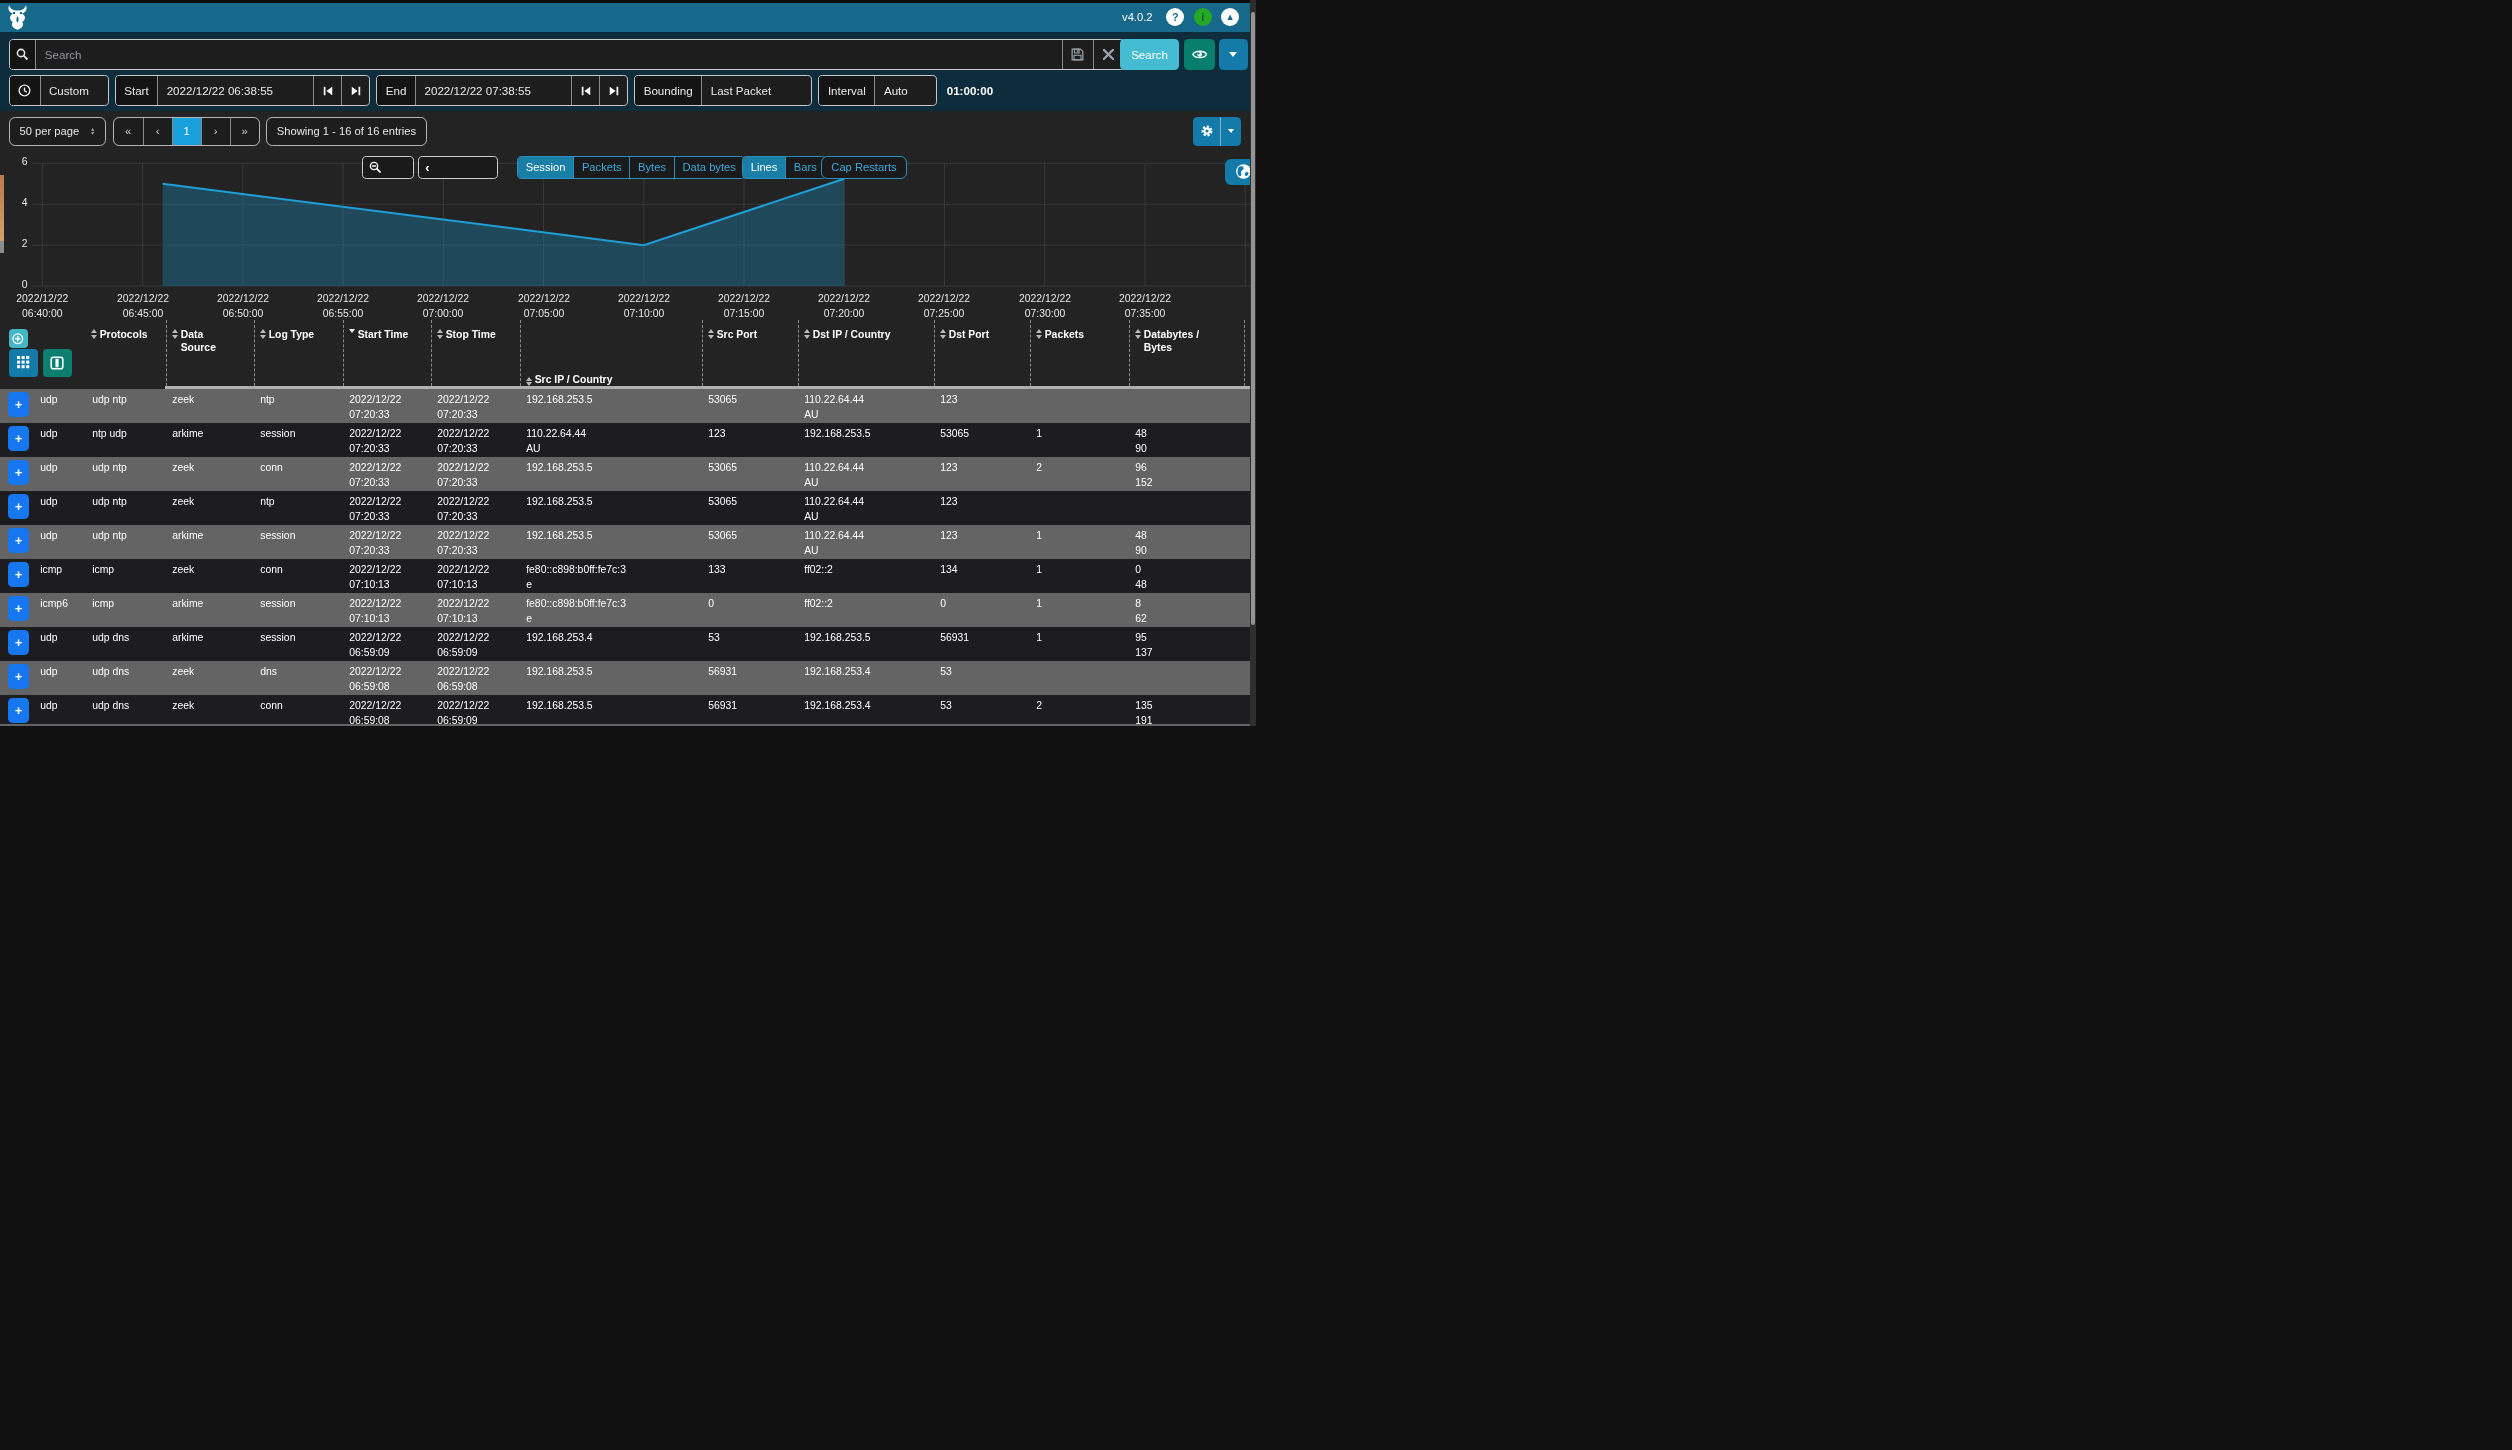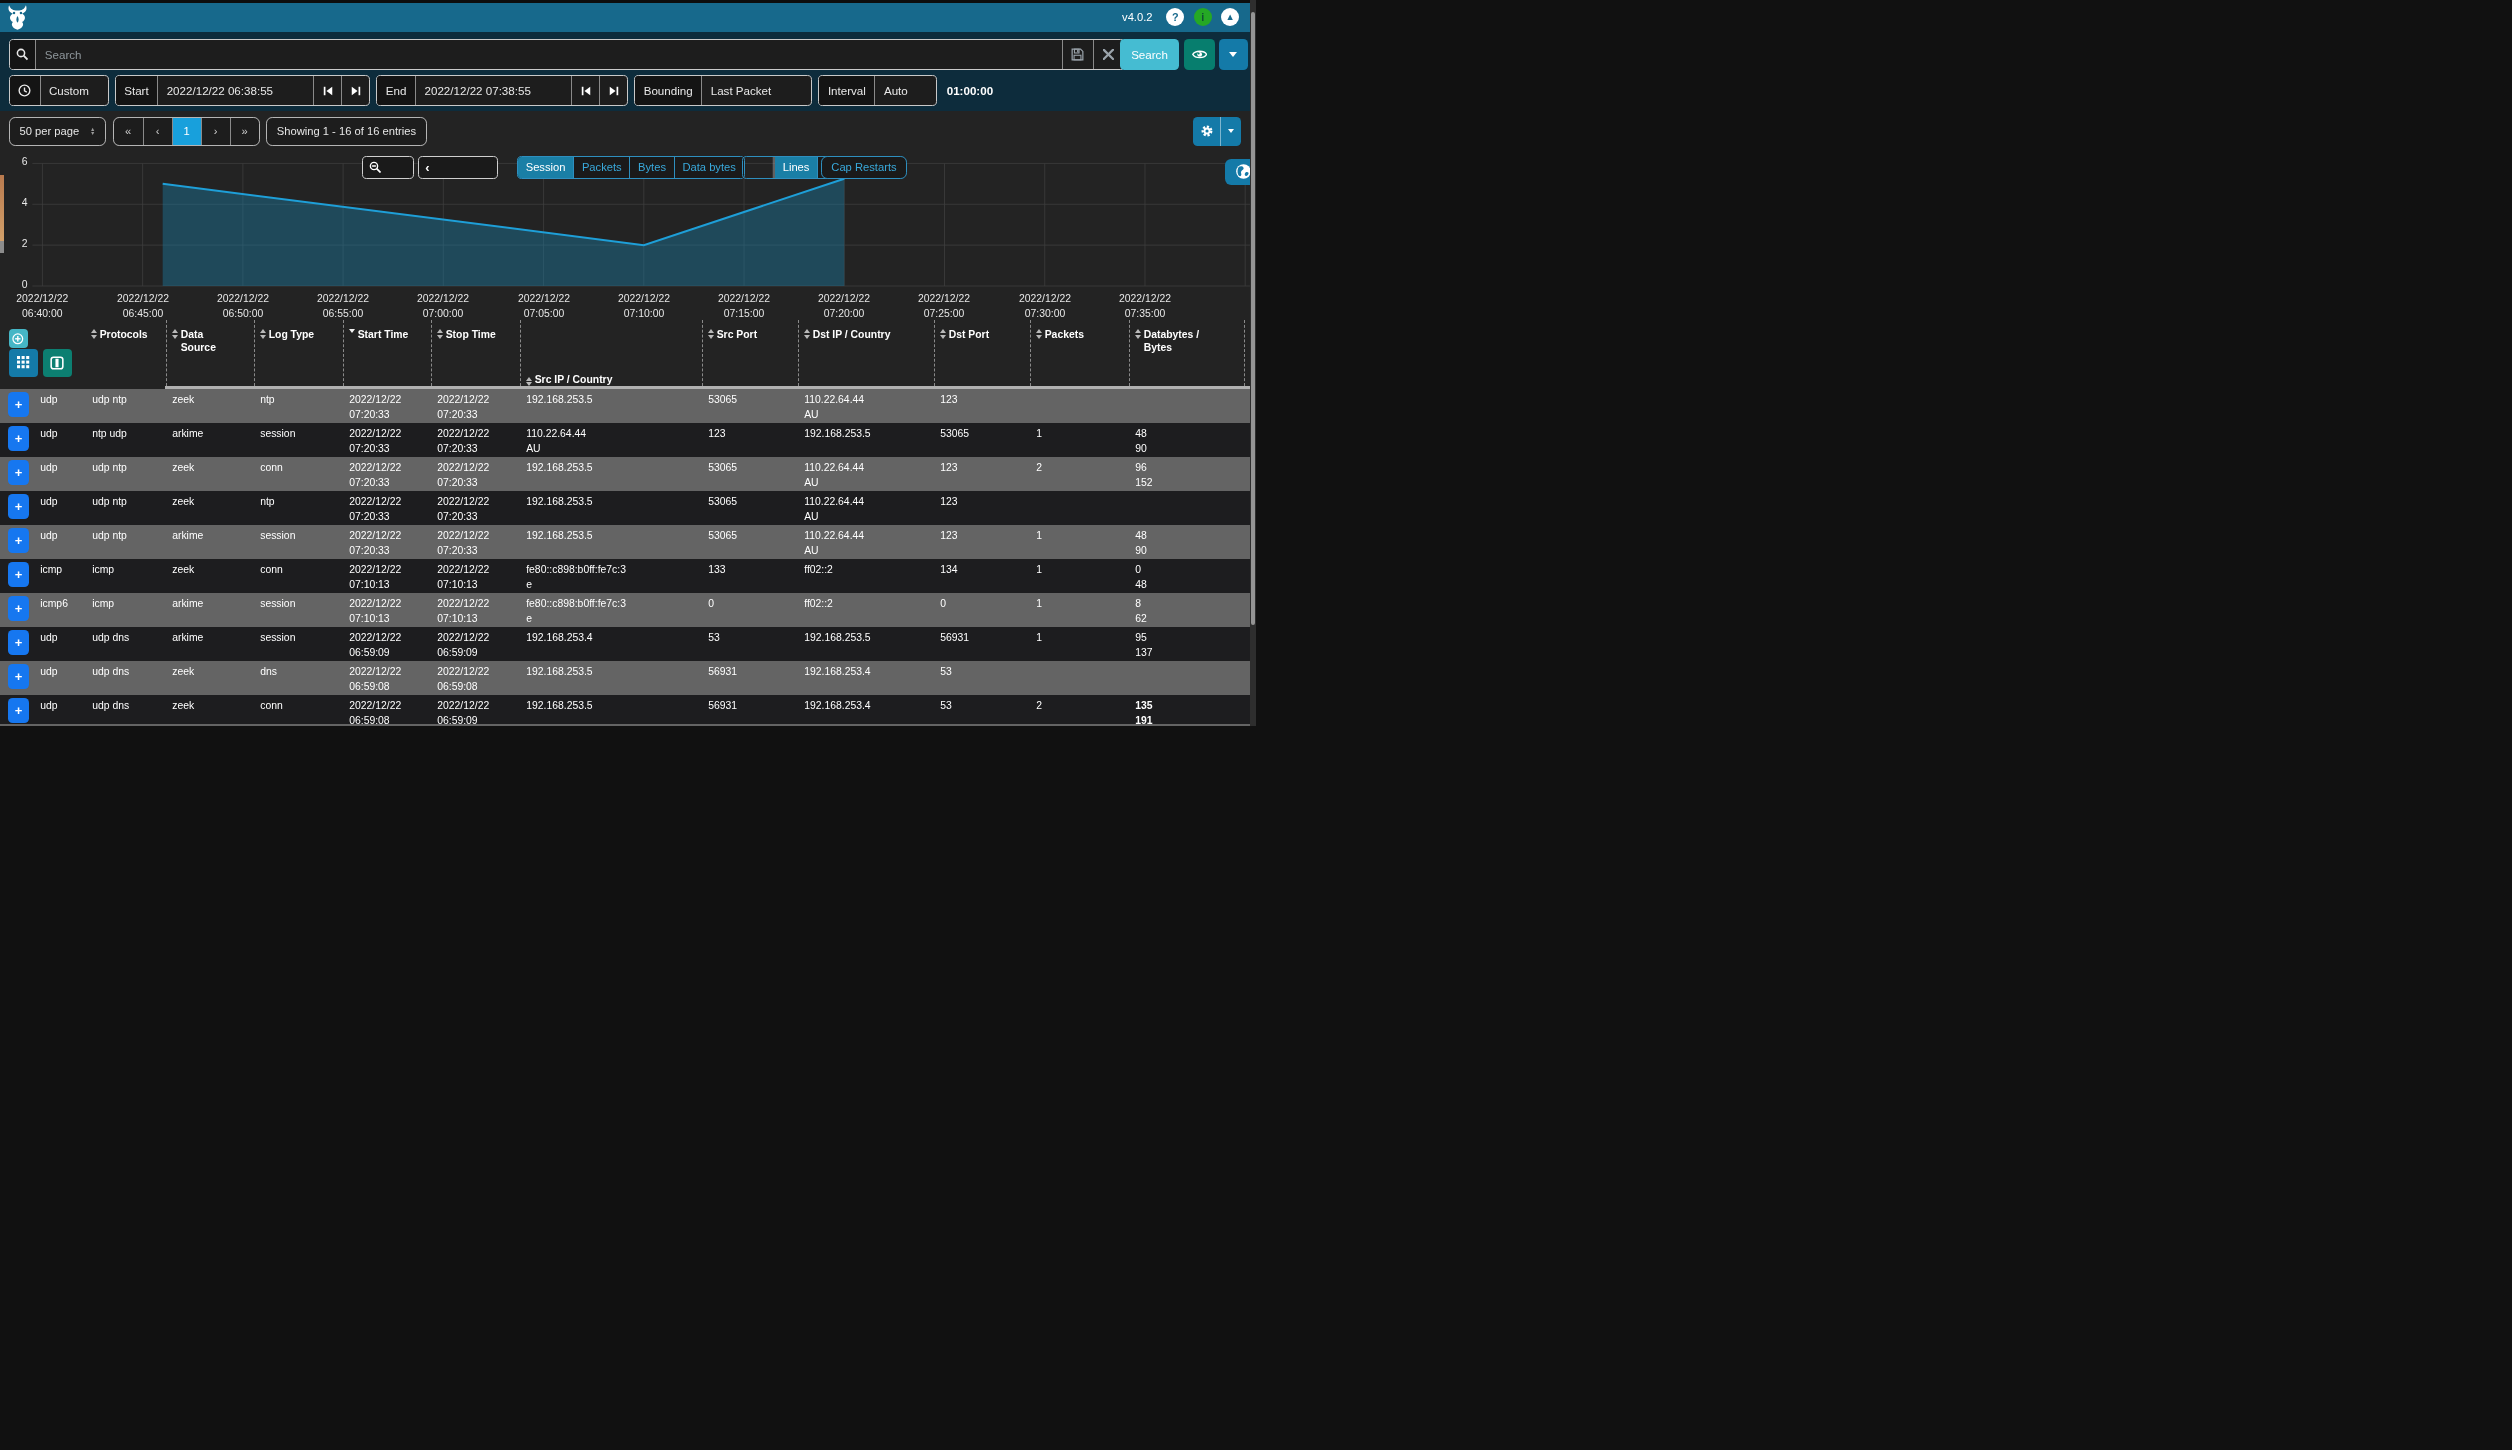--- a/index.html
+++ b/index.html
@@ -62,21 +62,21 @@
   .ylab { position:absolute; width:23px; text-align:right; color:#e8e8e8; font-size:10.4px; }
   .xlab { position:absolute; width:100px; text-align:center; color:#e8e8e8; font-size:10.4px; line-height:15.4px; top:140px; }
   .cctrl { position:absolute; top:4.6px; height:23px; display:flex; align-items:stretch; }
   .cgrp { display:flex; border:0.8px solid #cfcfcf; border-radius:4.6px; background:#1a1a1a; overflow:hidden; }
   .cgrp .ccell { display:flex; align-items:center; justify-content:center; padding:0 6.2px; color:#fff; cursor:pointer; }
   .cgrp .ccell + .ccell { border-left:0.8px solid #8a8a8a;margin-top:44px; }
   .bluegrp { display:flex; border:0.8px solid #2e8fbf; border-radius:4.6px; overflow:hidden; }
   .bluegrp .bcell { display:flex; align-items:center; justify-content:center; padding:0 7.7px; font-size:11.2px; color:#39a9db; background:#1a1a1a; cursor:pointer; border-left:0.8px solid #2e8fbf; }
   .bluegrp .bcell:first-child { border-left:0; }
   .bluegrp .bcell.on { background:#1a7fa6; color:#fff; }
-  .ring { box-shadow:0 0 0 2.3px rgba(150,150,150,.55);margin-left:32px; }
+  .ring { box-shadow:0 0 0 2.3px rgba(150,150,150,.55); }
   .capbtn { border:0.8px solid #2e8fbf; background:#1a1a1a; color:#39a9db; border-radius:6.2px; padding:0 9.3px; font-size:11.2px; display:flex; align-items:center; cursor:pointer; }
   .pct { font-size:10.8px; }
   .chev { font-size:13px; font-weight:bold; }
   .mapbtn { position:absolute; left:1225px; top:7.7px; width:37px; height:26px; background:#147aa8; border-radius:6.2px 0 0 6.2px; display:flex; align-items:center; justify-content:center; cursor:pointer; }
 
   
   .table { position:absolute; left:0; top:320px; width:1256px; height:406px; }
   .addview { position:absolute; left:8.5px; top:9.3px; width:19px; height:19px; background:#45b6c6; border-radius:3.9px; display:flex; align-items:center; justify-content:center; cursor:pointer; }
   .sqbtn { position:absolute; top:28.5px; width:28.5px; height:28.5px; border-radius:3.9px; display:flex; align-items:center; justify-content:center; cursor:pointer; }
   .gridbtn { left:9.3px; background:#147aa8; }
@@ -926,21 +926,21 @@
           </div>
           <div class="tcell2" style="width: 136px;">
             <div>192.168.253.4</div>
           </div>
           <div class="tcell2" style="width: 96px;">
             <div>53</div>
           </div>
           <div class="tcell2" style="width: 99px;">
             <div>2</div>
           </div>
-          <div class="tcell2" style="width: 115px; font-weight: bold;">
+          <div class="tcell2" style="width: 115px;">
             <div>135</div>
             <div>191</div>
           </div>
           <div class="tcell2" style="width: 11.6px;">
             <div>e</div>
           </div>
         </div>
       </div>
     <div class="sliver" style="top:404px;"></div>
   </section>

